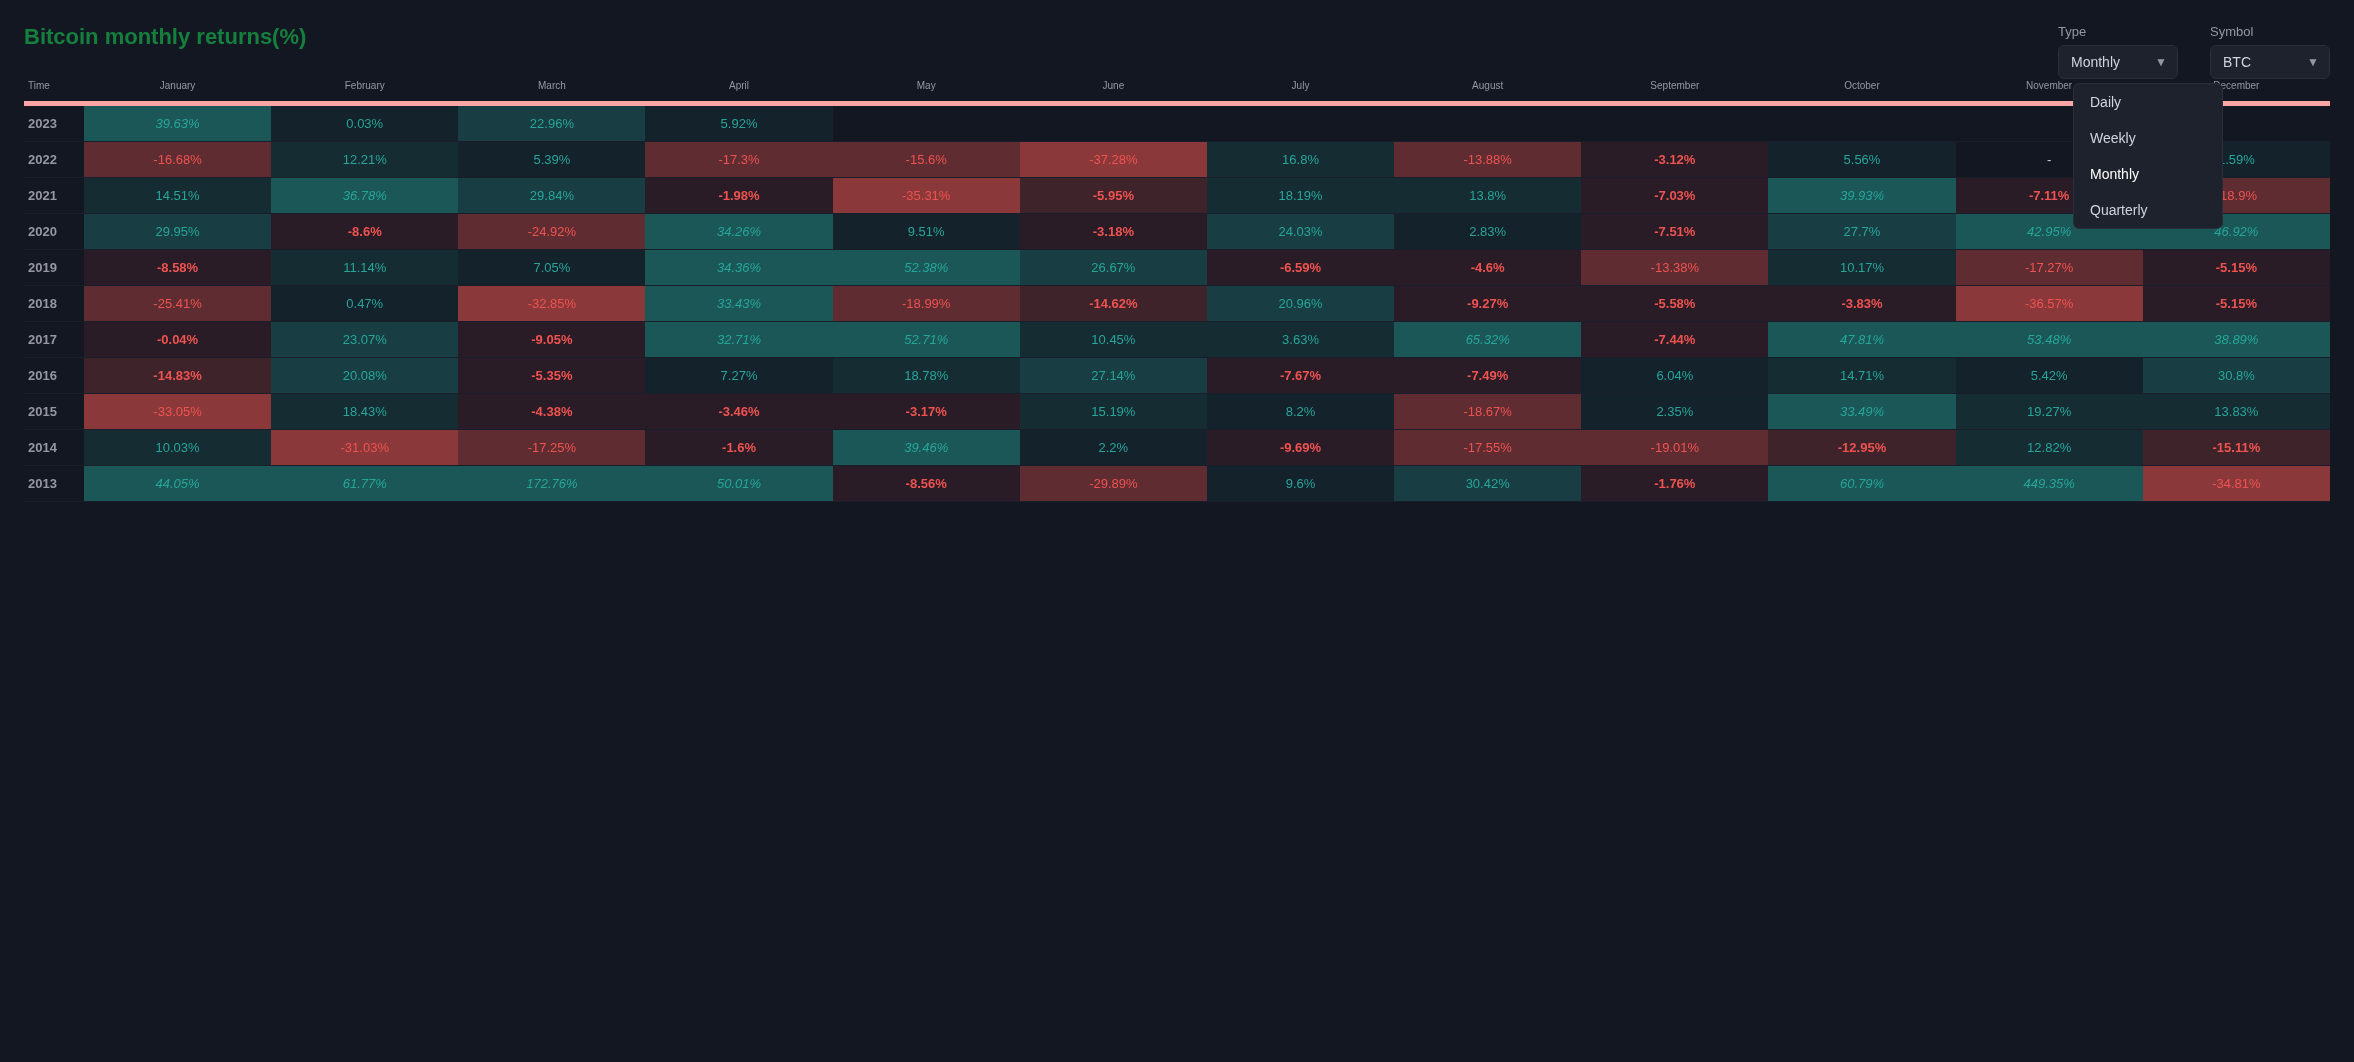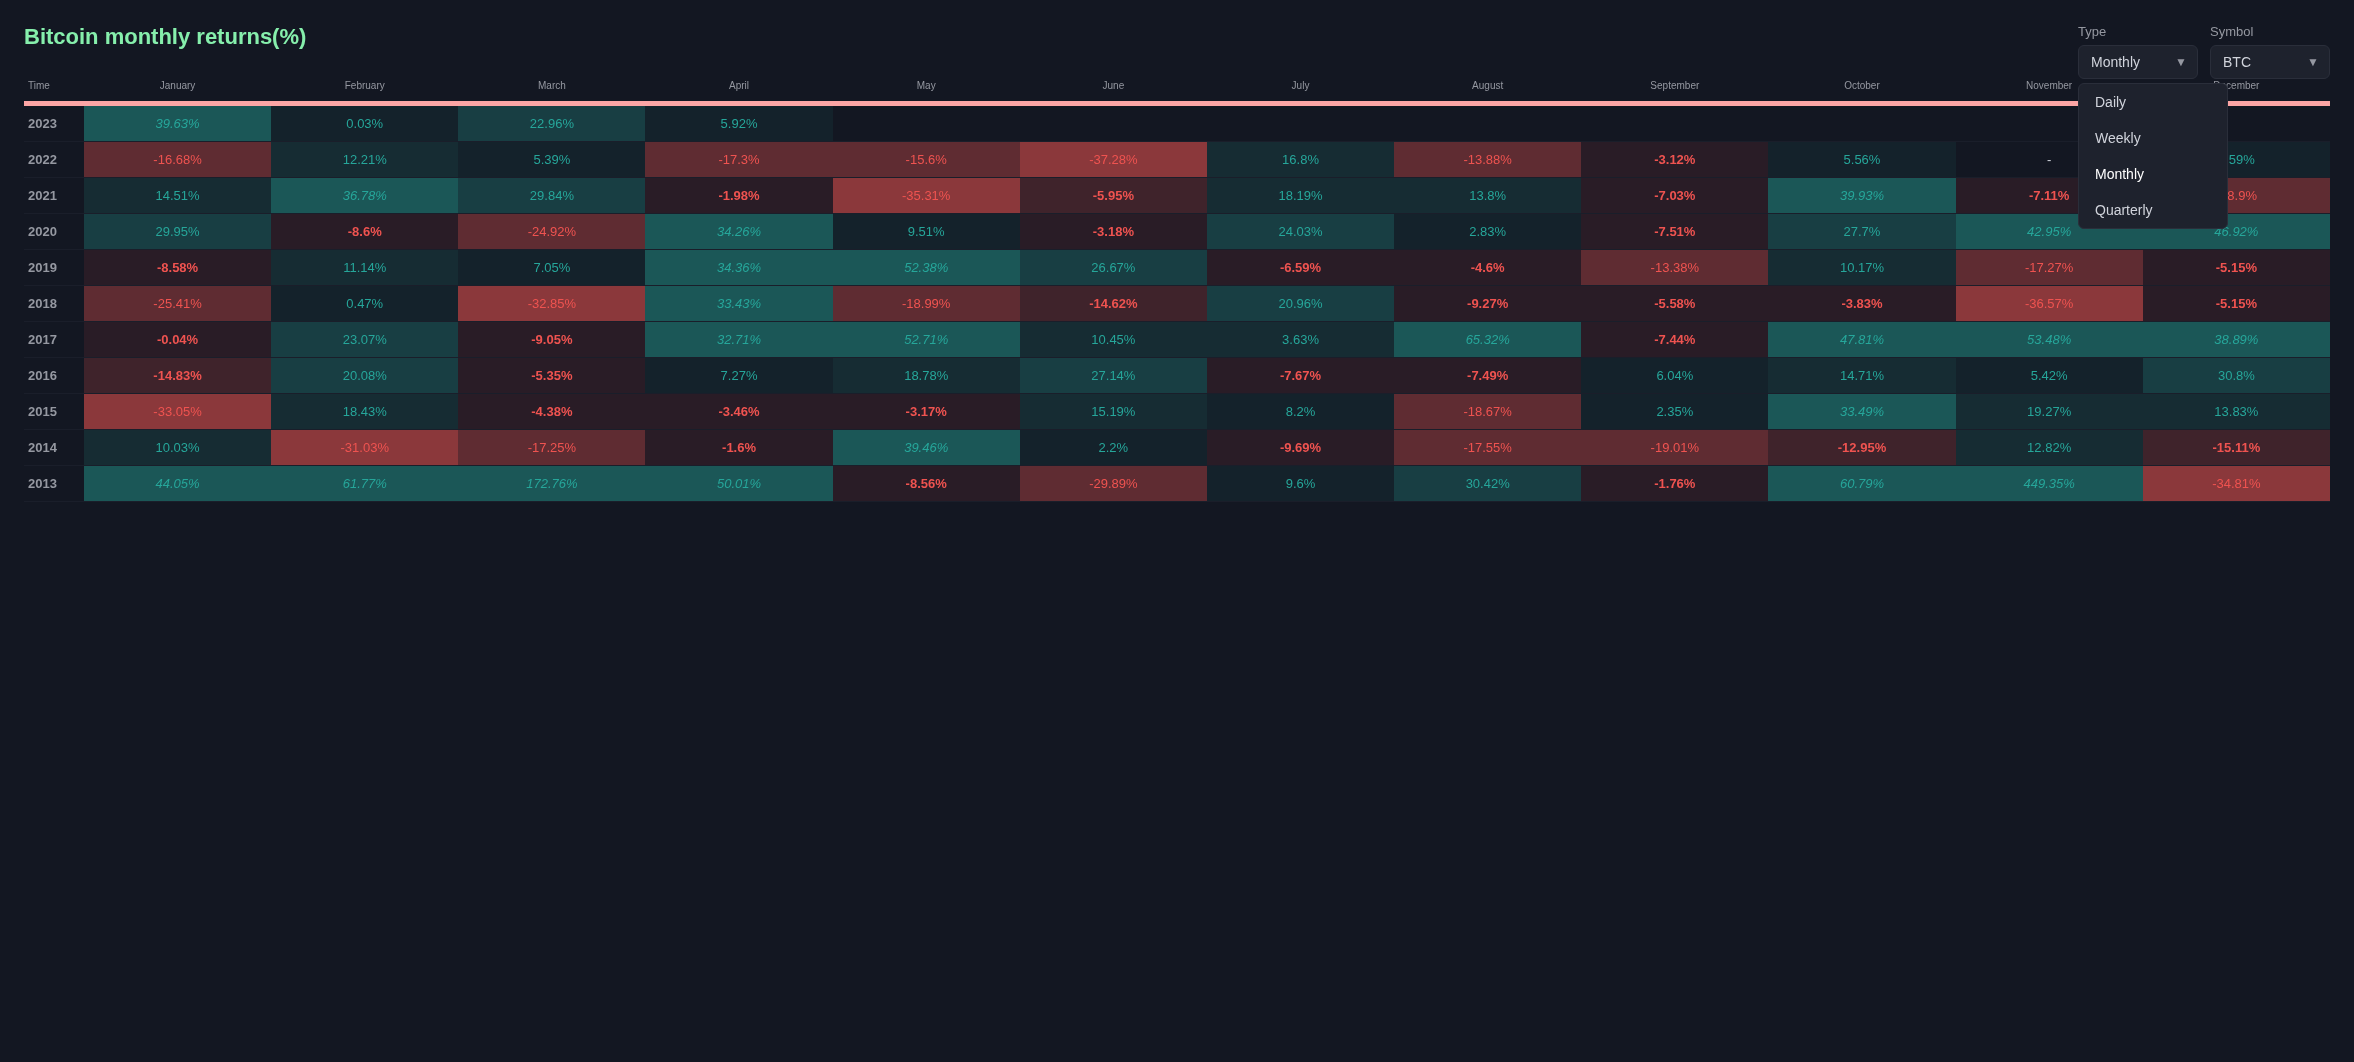--- a/index.html
+++ b/index.html
@@ -8,29 +8,29 @@
       color: #d1d4dc;
       font-family: -apple-system, BlinkMacSystemFont, 'Segoe UI', sans-serif;
       font-size: 14px;
       min-height: 100vh;
       padding: 24px;
       position: relative;
     }
     .page-title {
       font-size: 22px;
       font-weight: 600;
-      color: #86efac;
+      color: #15803d;
       margin-bottom: 20px;
     }
     .controls {
       position: absolute;
       top: 24px;
       right: 24px;
       display: flex;
-      gap: 12px;
+      gap: 32px;
       align-items: flex-start;
     }
     .control-group {
       display: flex;
       flex-direction: column;
       gap: 6px;
     }
     .control-label {
       font-size: 13px;
       color: #9598a1;
@@ -54,21 +54,21 @@
       position: absolute;
       right: 10px;
       top: 50%;
       transform: translateY(-50%);
       color: #9598a1;
       font-size: 12px;
     }
     .dropdown-menu {
       position: absolute;
       top: calc(100% + 4px);
-      left: 0;
+      left: 15px;
       background: #1e222d;
       border: 1px solid #2a2e3a;
       border-radius: 6px;
       min-width: 150px;
       z-index: 100;
       overflow: hidden;
     }
     .dropdown-menu-item {
       padding: 10px 16px;
       cursor: pointer;

